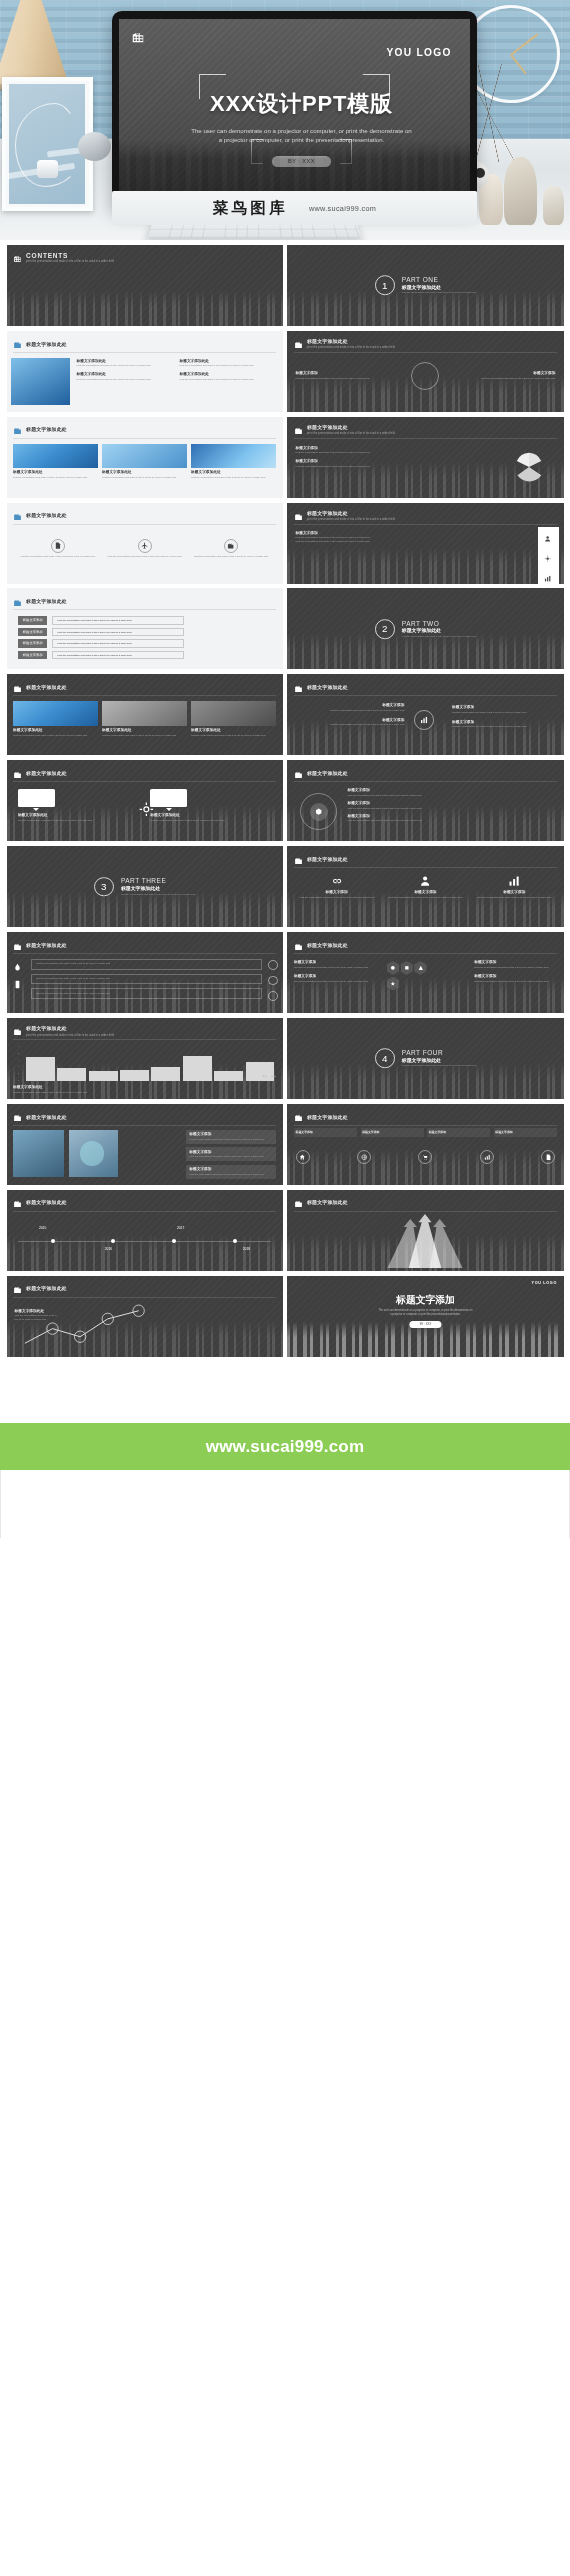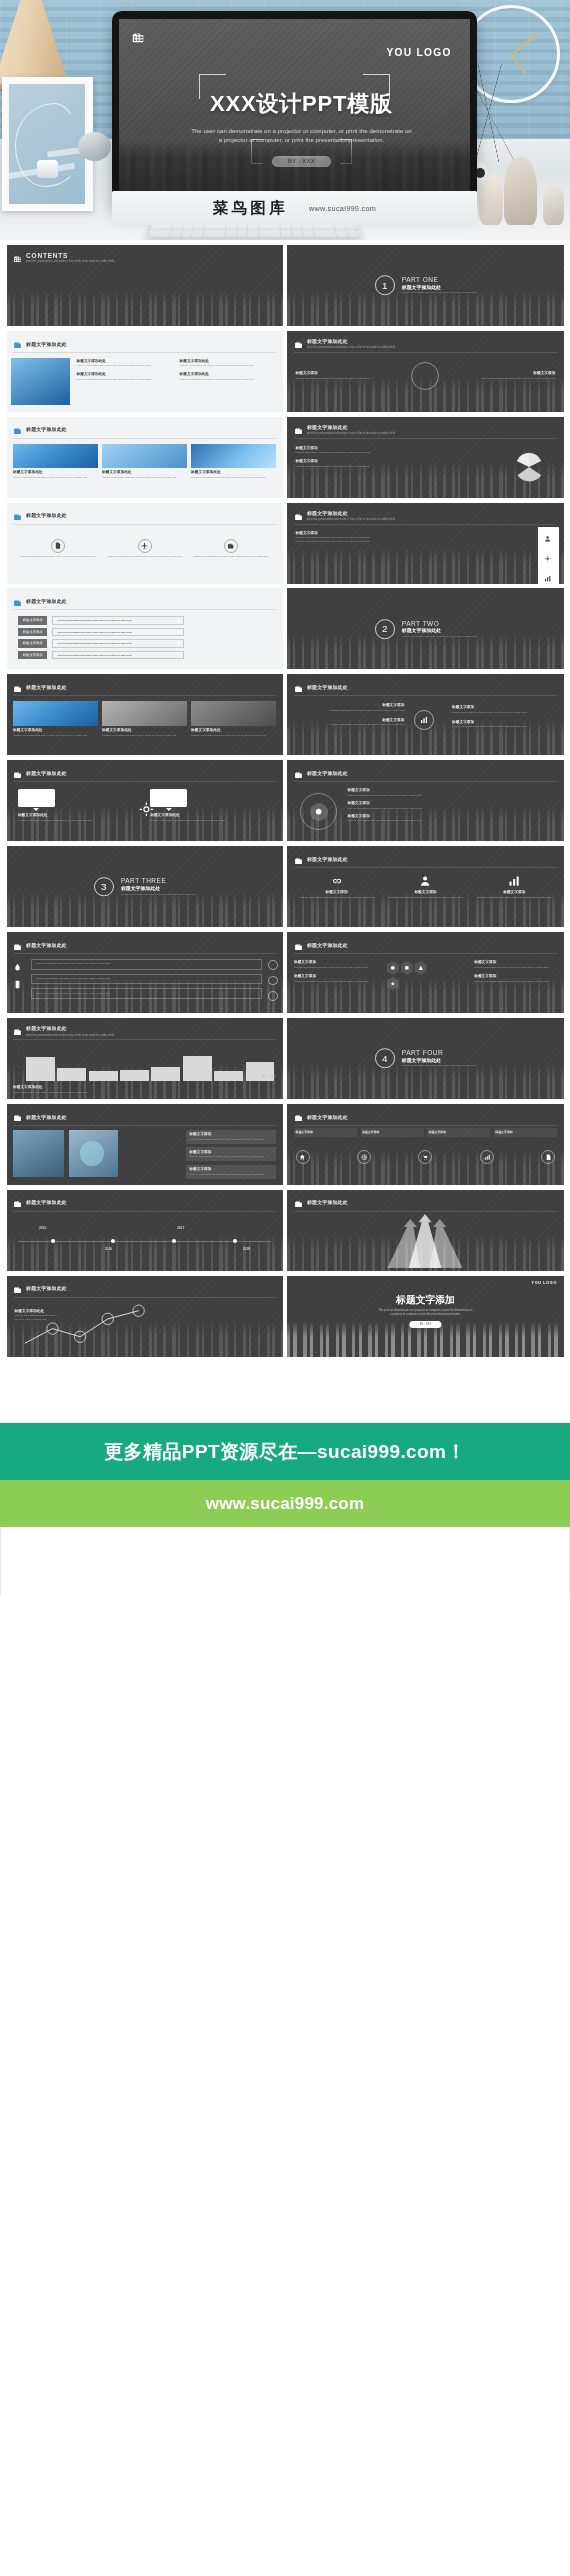--- a/index.html
+++ b/index.html
@@ -1050,18 +1050,17 @@
       <div class="thanksBy">BY : XXX</div>
       <div style="position:absolute;left:0;right:0;bottom:0;height:52%;opacity:.45;
         background:repeating-linear-gradient(90deg,#ddd 0 3.3px,transparent 3.3px 6.5px,#eee 6.5px 9.8px,transparent 9.8px 16.3px);
         -webkit-mask-image:linear-gradient(180deg,transparent 0 18%,#000 55%);
         mask-image:linear-gradient(180deg,transparent 0 18%,#000 55%);"></div>
     </div>
 
   </div>
 
   <div class="gap"></div>
-  <div class="bannerTeal">更多精品PPT资源尽在—sucai999.com！</div>
   <div class="bannerGreen">www.sucai999.com</div>
   <div class="tail"></div>
 
 </div>
 
 
 </body></html>

